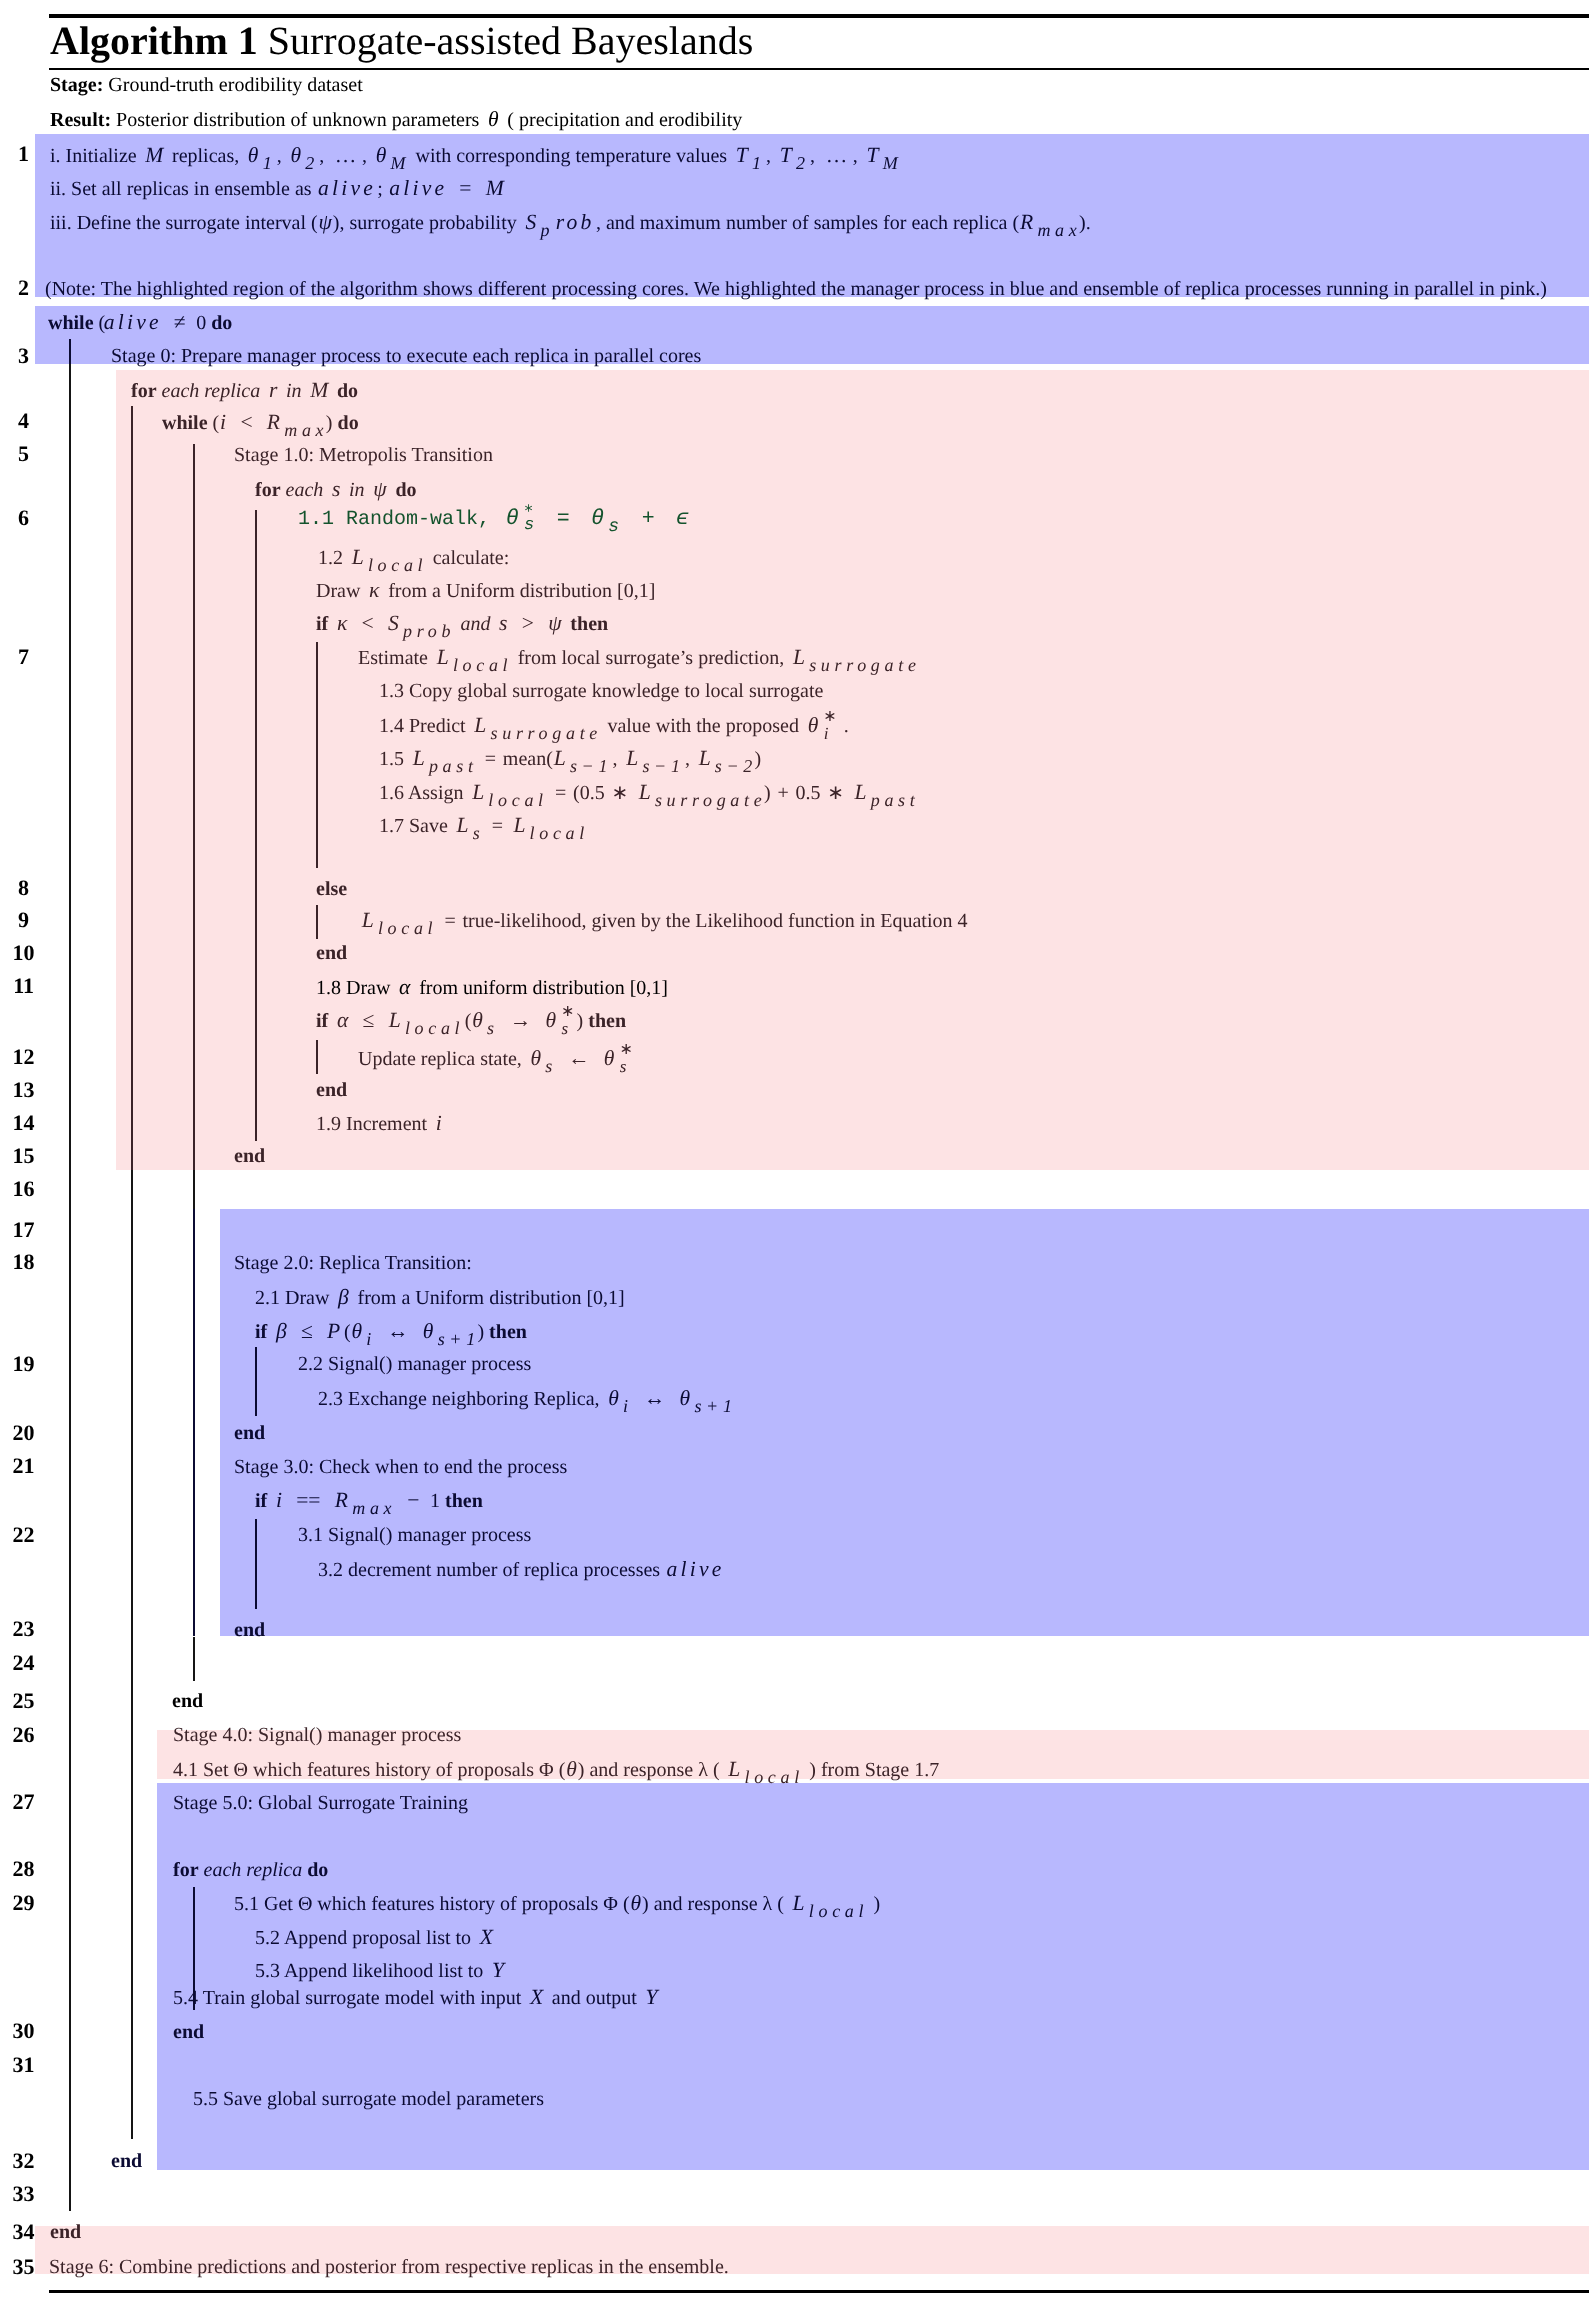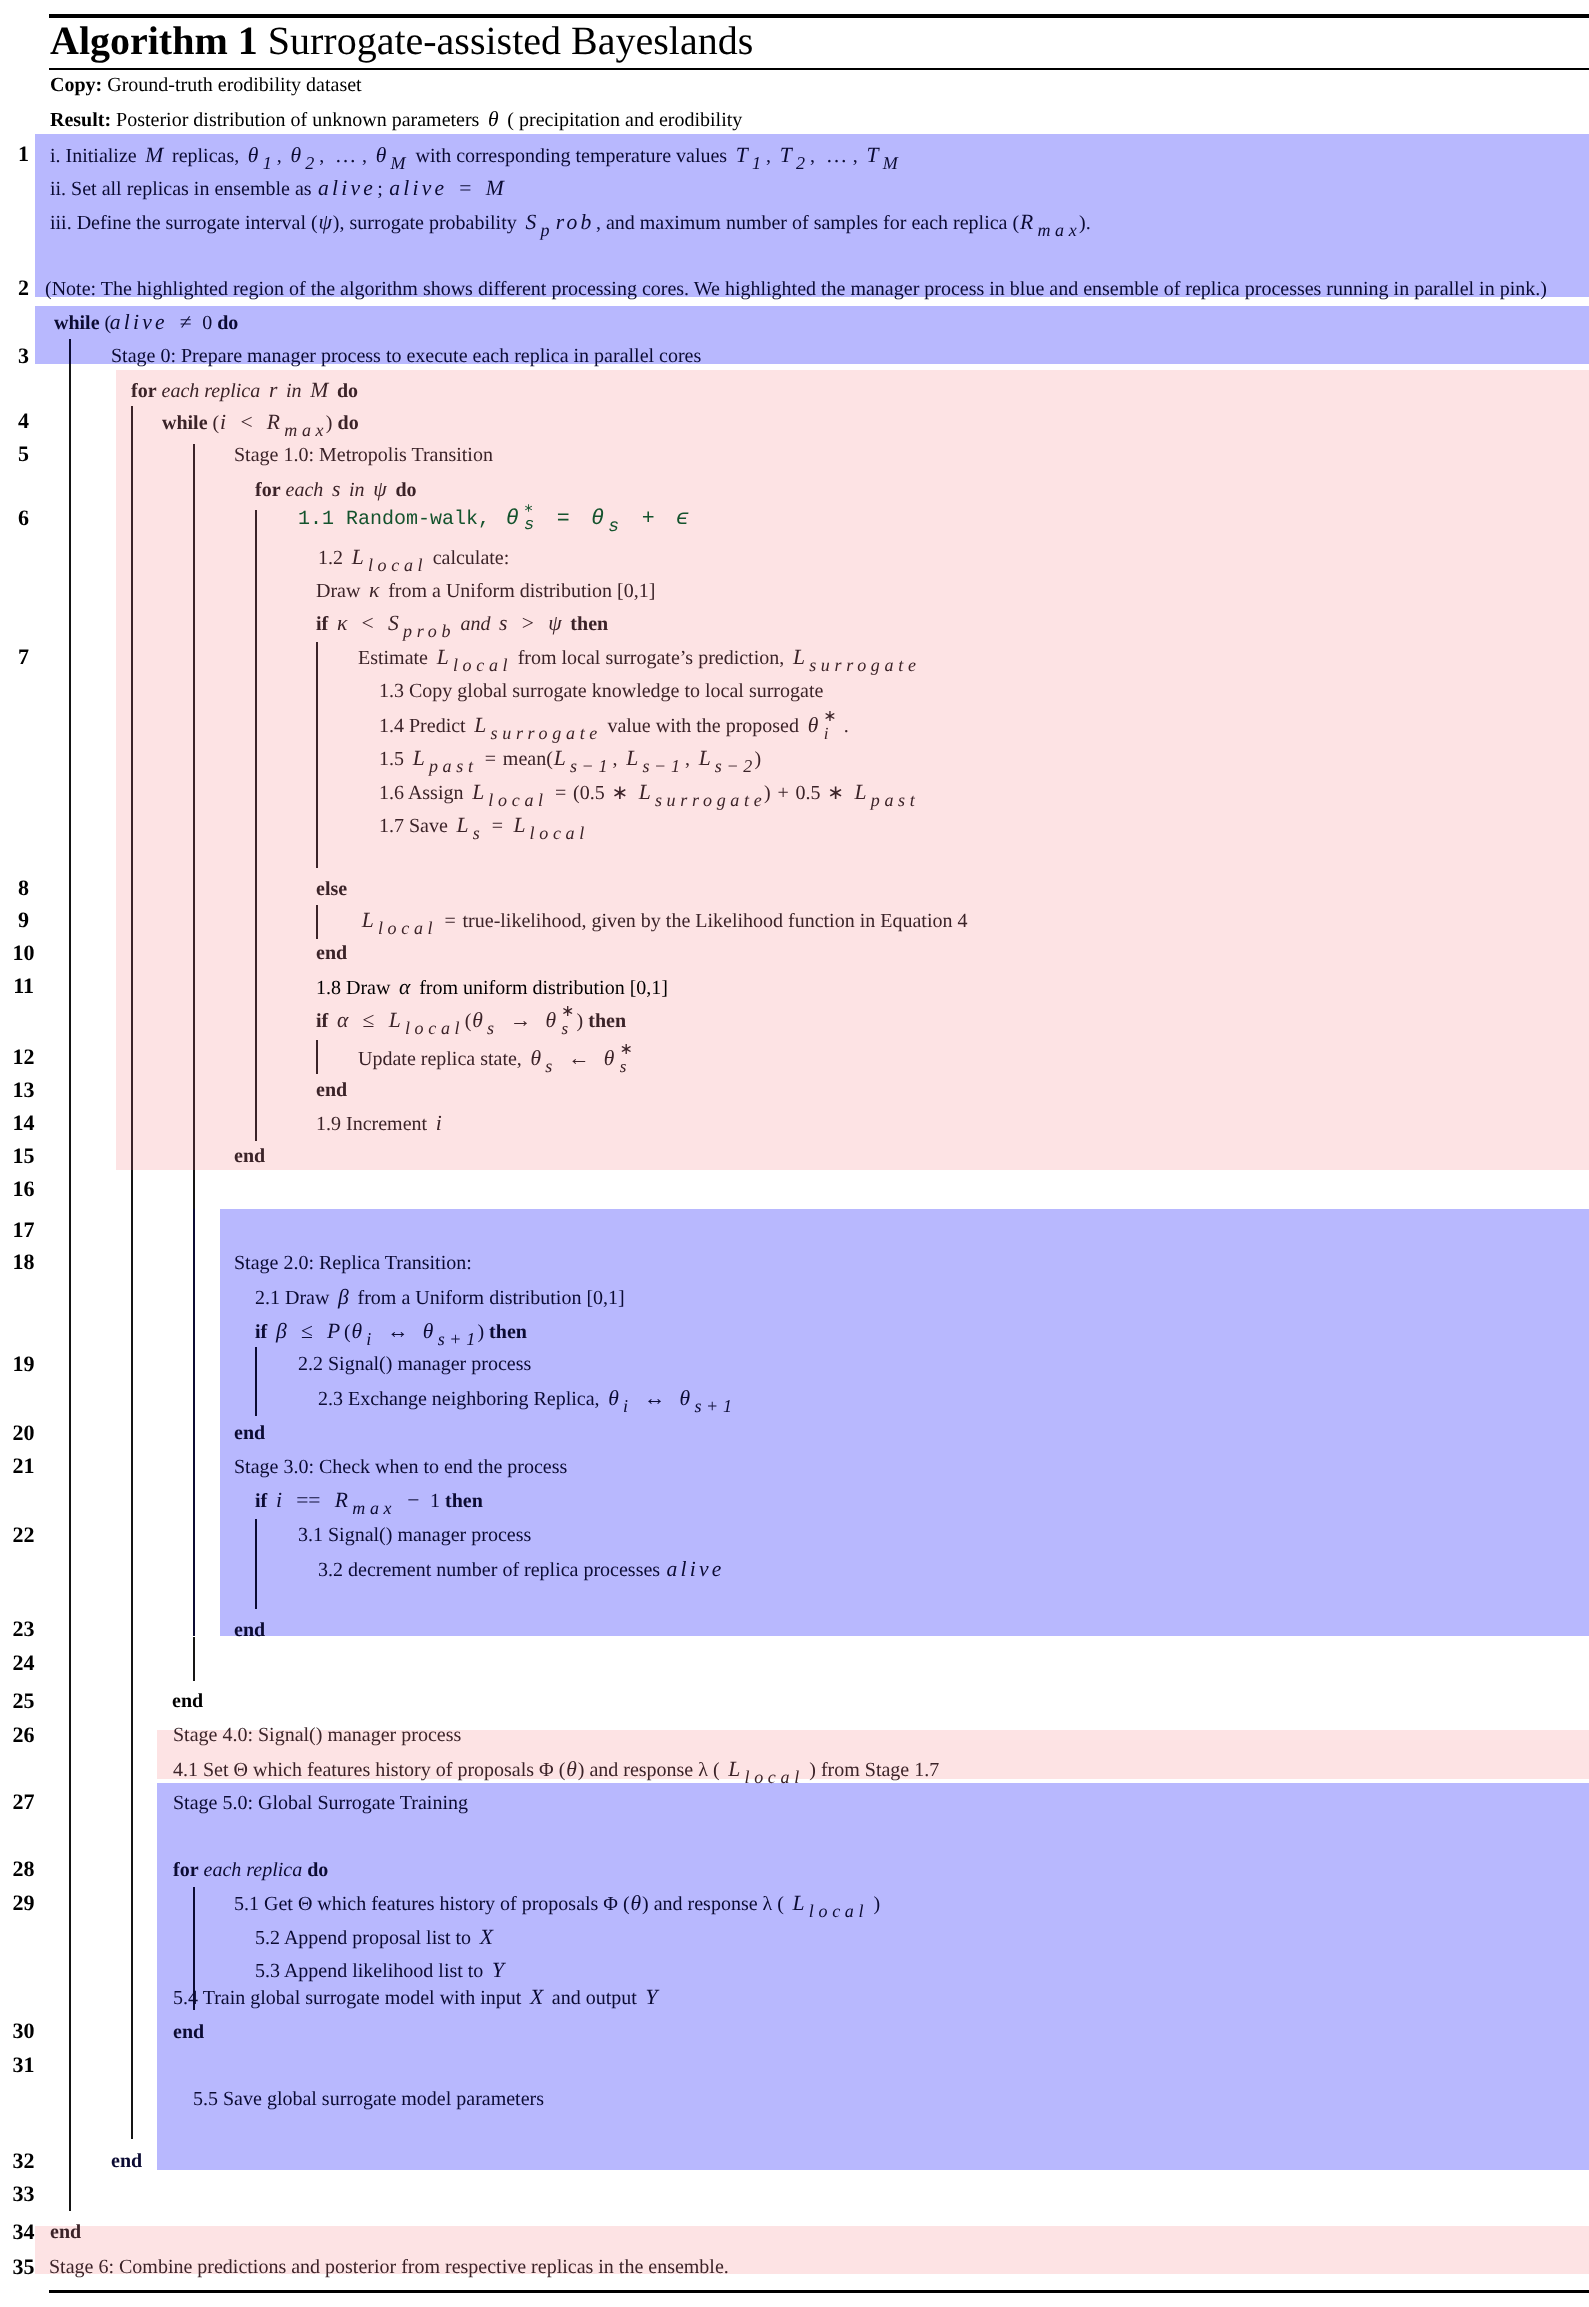--- a/index.html
+++ b/index.html
@@ -36,21 +36,21 @@
     <div class="hl" style="left: 157px; top: 1783px; width: 1432px; height: 387px; background: rgb(184, 184, 254);"></div>
     <div class="hl" style="left: 157px; top: 1730px; width: 1432px; height: 49px; background: rgb(253, 227, 228);"></div>
     <div class="hl" style="left: 220px; top: 1209px; width: 1369px; height: 427px; background: rgb(184, 184, 254);"></div>
     <div class="hl" style="left: 116px; top: 370px; width: 1473px; height: 800px; background: rgb(253, 227, 228);"></div>
     <div class="hl" style="left: 35px; top: 306px; width: 1554px; height: 58px; background: rgb(184, 184, 254);"></div>
     <div class="hl" style="left: 35px; top: 134px; width: 1554px; height: 163px; background: rgb(184, 184, 254);"></div>
   <div class="hrule" style="top: 14px; height: 3.5px;"></div>
   <div class="hrule" style="top: 68px; height: 2.3px;"></div>
   <div class="hrule" style="top: 2290px; height: 2.9px;"></div>
   <div class="cap" style="top: 41px;"><b>Algorithm 1</b> <span>Surrogate-assisted Bayeslands</span></div>
-  <div class="hdr" id="hdr0" style="top: 85px;"><b>Copy:</b> <span>Ground-truth erodibility dataset</span></div>
+  <div class="hdr" id="hdr0" style="top: 85px;"><b>Stage:</b> <span>Ground-truth erodibility dataset</span></div>
   <div class="hdr" id="hdr1" style="top: 119px;"><b>Result:</b> <span>Posterior distribution of unknown parameters <i class="mi">θ</i> ( precipitation and erodibility</span></div>
 <div class="vbar" style="left: 69px; top: 339px; height: 25px; background: rgb(11, 11, 51);"></div>
     <div class="vbar" style="left: 69px; top: 364px; height: 1847px; background: rgb(21, 21, 21);"></div>
     <div class="vbar" style="left: 131px; top: 406px; height: 764px; background: rgb(59, 35, 40);"></div>
     <div class="vbar" style="left: 131px; top: 1170px; height: 969px; background: rgb(21, 21, 21);"></div>
     <div class="vbar" style="left: 193px; top: 444px; height: 726px; background: rgb(59, 35, 40);"></div>
     <div class="vbar" style="left: 193px; top: 1170px; height: 39px; background: rgb(21, 21, 21);"></div>
     <div class="vbar" style="left: 193px; top: 1209px; height: 427px; background: rgb(11, 11, 51);"></div>
     <div class="vbar" style="left: 193px; top: 1637px; height: 44px; background: rgb(21, 21, 21);"></div>
     <div class="vbar" style="left: 255px; top: 510px; height: 631px; background: rgb(59, 35, 40);"></div>
@@ -59,21 +59,21 @@
     <div class="vbar" style="left: 316px; top: 1040px; height: 34px; background: rgb(59, 35, 40);"></div>
     <div class="vbar" style="left: 255px; top: 1347px; height: 69px; background: rgb(11, 11, 51);"></div>
     <div class="vbar" style="left: 255px; top: 1519px; height: 90px; background: rgb(11, 11, 51);"></div>
     <div class="vbar" style="left: 193px; top: 1887px; height: 123px; background: rgb(11, 11, 51);"></div>
     <div class="ln" style="top: 154px;">1</div>
     <div class="row" style="left: 50px; top: 155px; color: rgb(11, 11, 51);">i. Initialize <i class="mi">M</i> replicas, <i class="mi">θ</i><span class="sb">1</span>, <i class="mi">θ</i><span class="sb">2</span>, <span class="op">…</span>, <i class="mi">θ</i><span class="sb">M</span> with corresponding temperature values <i class="mi">T</i><span class="sb">1</span>, <i class="mi">T</i><span class="sb">2</span>, <span class="op">…</span>, <i class="mi">T</i><span class="sb">M</span></div>
     <div class="row" style="left: 50px; top: 188px; color: rgb(11, 11, 51);">ii. Set all replicas in ensemble as <span class="vv">alive</span>; <span class="vv">alive</span> <span class="op">=</span> <i class="mi">M</i></div>
     <div class="row" style="left: 50px; top: 222px; color: rgb(11, 11, 51);">iii. Define the surrogate interval <span class="gpo">(</span><i class="mi">ψ</i><span class="gpc">)</span>, surrogate probability <i class="mi">S</i><span class="sb">p</span><span class="vv">rob</span>, and maximum number of samples for each replica <span class="gpo">(</span><i class="mi">R</i><span class="sb">max</span><span class="gpc">)</span>.</div>
     <div class="ln" style="top: 288px;">2</div>
     <div class="row" style="left: 45px; top: 289px; color: rgb(11, 11, 51);">(Note: The highlighted region of the algorithm shows different processing cores. We highlighted the manager process in blue and ensemble of replica processes running in parallel in pink.)</div>
-    <div class="row" style="left: 54px; top: 322px; color: rgb(11, 11, 51);"><b>while</b> <span class="gpo">(</span><span class="vv">alive</span> <span class="op">≠</span> 0 <b>do</b></div>
+    <div class="row" style="left: 48px; top: 322px; color: rgb(11, 11, 51);"><b>while</b> <span class="gpo">(</span><span class="vv">alive</span> <span class="op">≠</span> 0 <b>do</b></div>
     <div class="ln" style="top: 356px;">3</div>
     <div class="row" style="left: 111px; top: 356px; color: rgb(11, 11, 51);">Stage 0: Prepare manager process to execute each replica in parallel cores</div>
     <div class="row" style="left: 131px; top: 390px; color: rgb(59, 35, 40);"><b>for</b> <i class="t">each replica</i> <i class="mi">r</i> <i class="t">in</i> <i class="mi">M</i> <b>do</b></div>
     <div class="ln" style="top: 421px;">4</div>
     <div class="row" style="left: 162px; top: 422px; color: rgb(59, 35, 40);"><b>while</b> <span class="gpo">(</span><i class="mi">i</i> <span class="op">&lt;</span> <i class="mi">R</i><span class="sb">max</span><span class="gpc">)</span> <b>do</b></div>
     <div class="ln" style="top: 454px;">5</div>
     <div class="row" style="left: 234px; top: 455px; color: rgb(59, 35, 40);">Stage 1.0: Metropolis Transition</div>
     <div class="row" style="left: 255px; top: 489px; color: rgb(59, 35, 40);"><b>for</b> <i class="t">each</i> <i class="mi">s</i> <i class="t">in</i> <i class="mi">ψ</i> <b>do</b></div>
     <div class="ln" style="top: 518px;">6</div>
     <div class="row" style="left: 298px; top: 519px; color: #14532d; font-family: Liberation Mono, monospace;">1.1 Random-walk, <i class="mi">θ</i><span class="ss"><i>∗</i><b>s</b></span><span class="ssw" style="width:0.8400000000000001em"></span> <span class="op">=</span> <i class="mi">θ</i><span class="sb">s</span> <span class="op">+</span> <i class="mi">ϵ</i></div>

